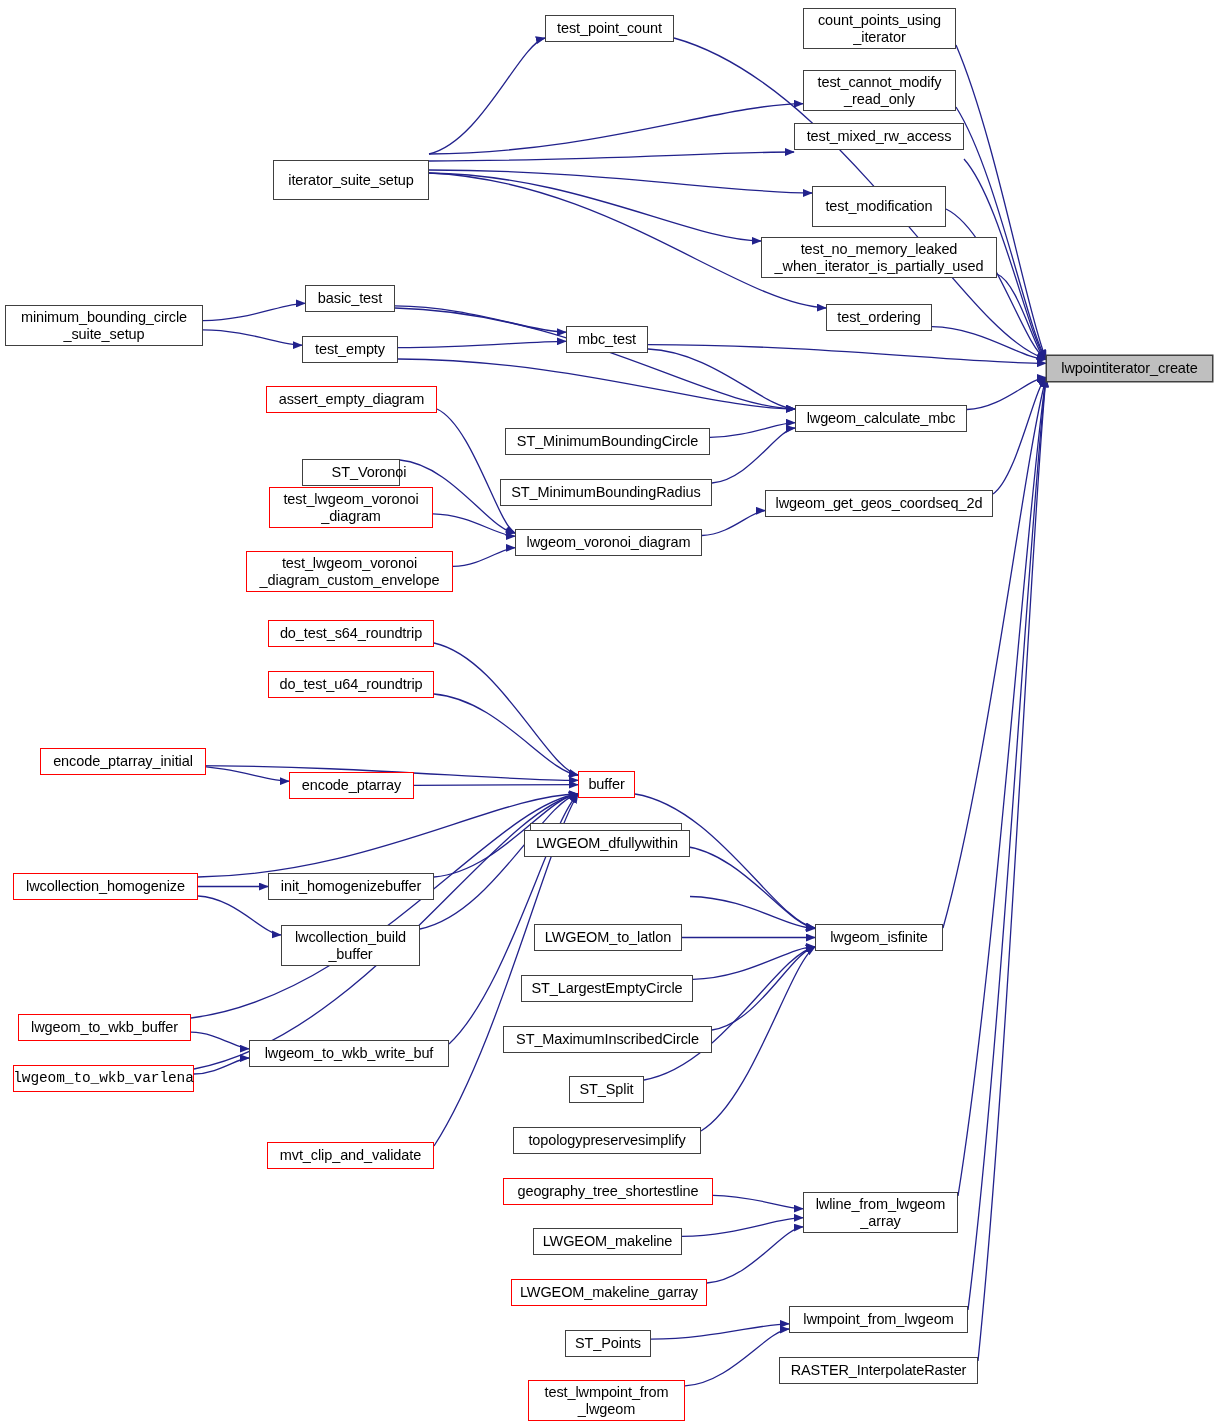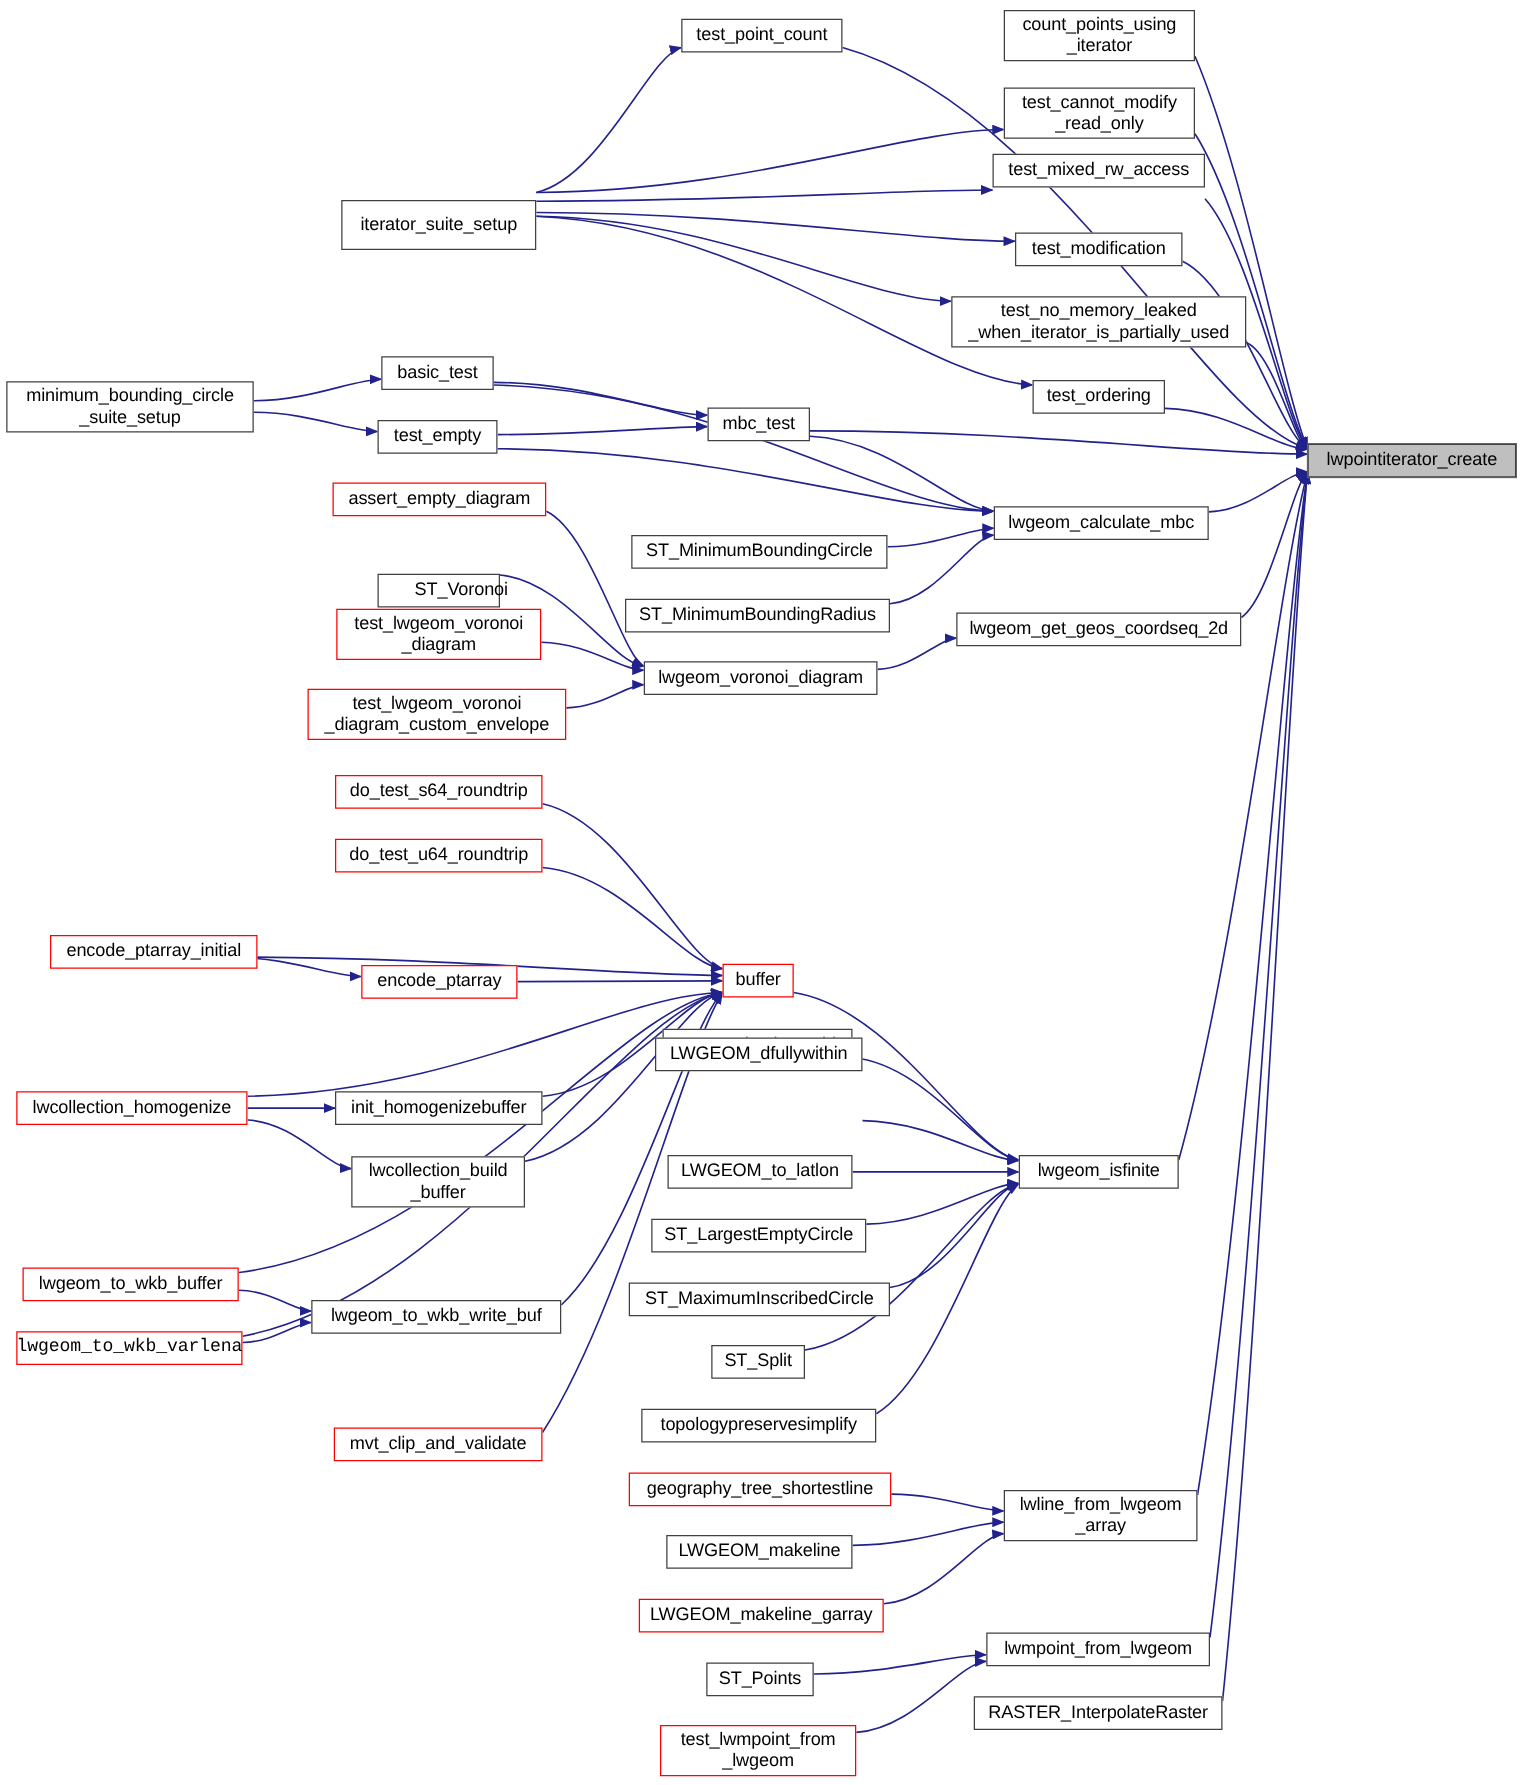--- a/index.html
+++ b/index.html
@@ -122,21 +122,21 @@
         <path d="M978,1361 C1008.6,1063.6425 1031.04,529.3820000000001 1046,378" fill="none" stroke="#22228c" stroke-width="1.3" marker-end="url(#arrow)"></path>
       </g>
   </svg>
   <div id="nodes">
       <div class="node" style="left: 545px; top: 15px; width: 129px; height: 27px;">test_point_count</div>
       <div class="node" style="left: 803px; top: 8px; width: 153px; height: 41px;">count_points_using
 _iterator</div>
       <div class="node" style="left: 803px; top: 70px; width: 153px; height: 41px;">test_cannot_modify
 _read_only</div>
       <div class="node" style="left: 794px; top: 123px; width: 170px; height: 27px;">test_mixed_rw_access</div>
-      <div class="node" style="left: 812px; top: 186px; width: 134px; height: 27px;">test_modification</div>
+      <div class="node" style="left: 812px; top: 186px; width: 134px; height: 41px;">test_modification</div>
       <div class="node" style="left: 761px; top: 237px; width: 236px; height: 41px;">test_no_memory_leaked
 _when_iterator_is_partially_used</div>
       <div class="node" style="left: 273px; top: 150px; width: 156px; height: 40px; margin-top: 10px;">iterator_suite_setup</div>
       <div class="node" style="left: 826px; top: 304px; width: 106px; height: 27px;">test_ordering</div>
       <div class="node current" style="left: 1046px; top: 355px; width: 167px; height: 27px;">lwpointiterator_create</div>
       <div class="node" style="left: 5px; top: 305px; width: 198px; height: 41px;">minimum_bounding_circle
 _suite_setup</div>
       <div class="node" style="left: 305px; top: 285px; width: 90px; height: 27px;">basic_test</div>
       <div class="node" style="left: 302px; top: 336px; width: 96px; height: 27px;">test_empty</div>
       <div class="node" style="left: 566px; top: 326px; width: 82px; height: 27px;">mbc_test</div>

